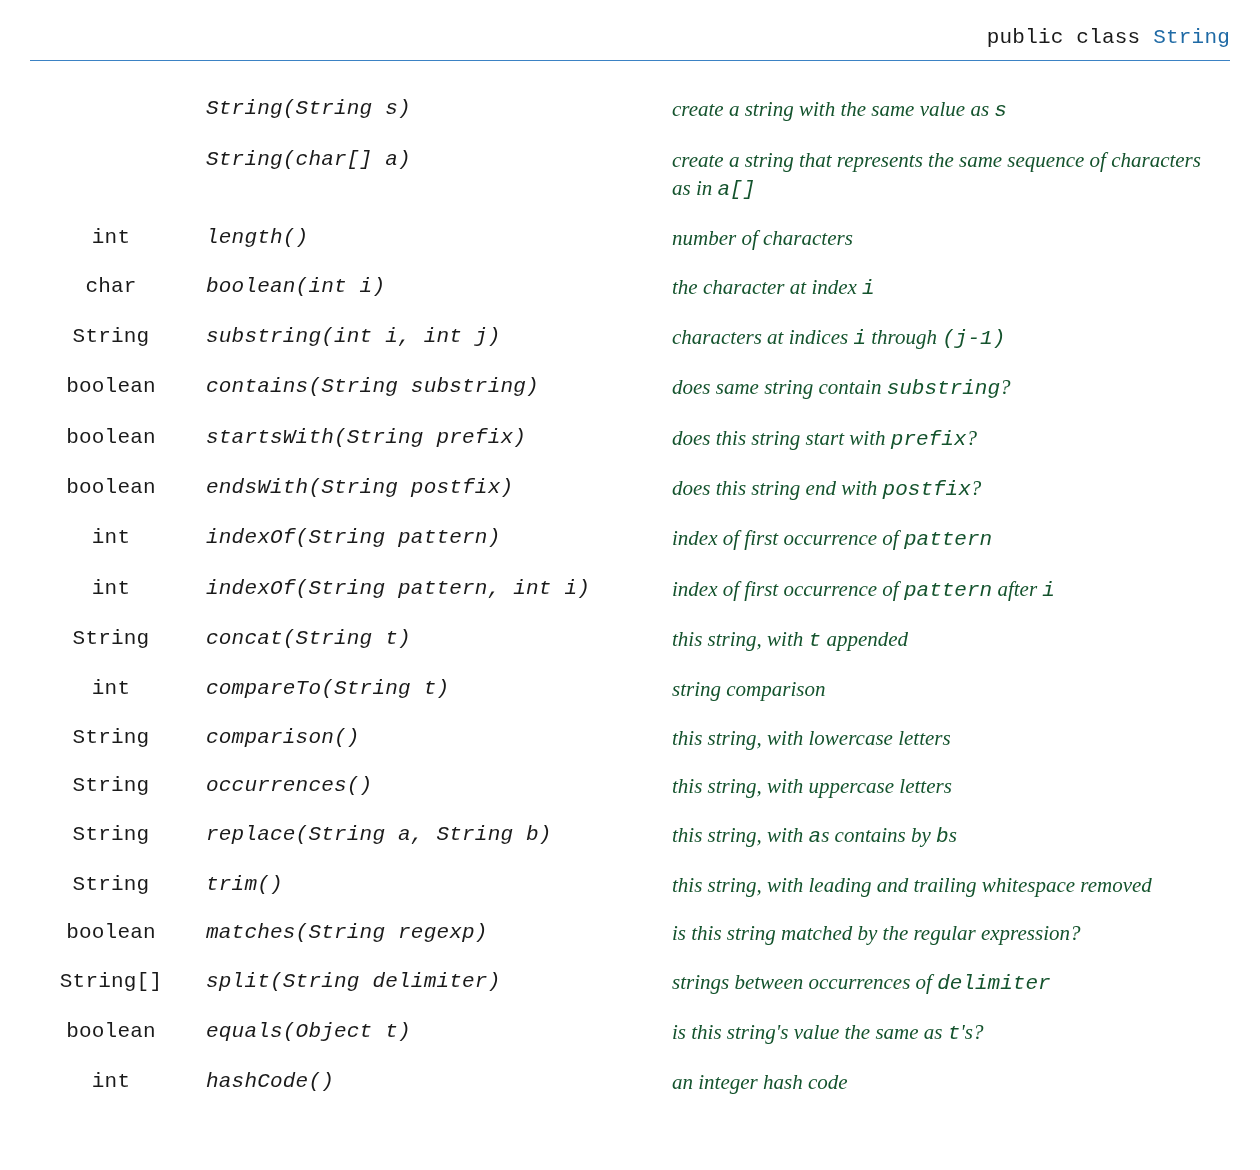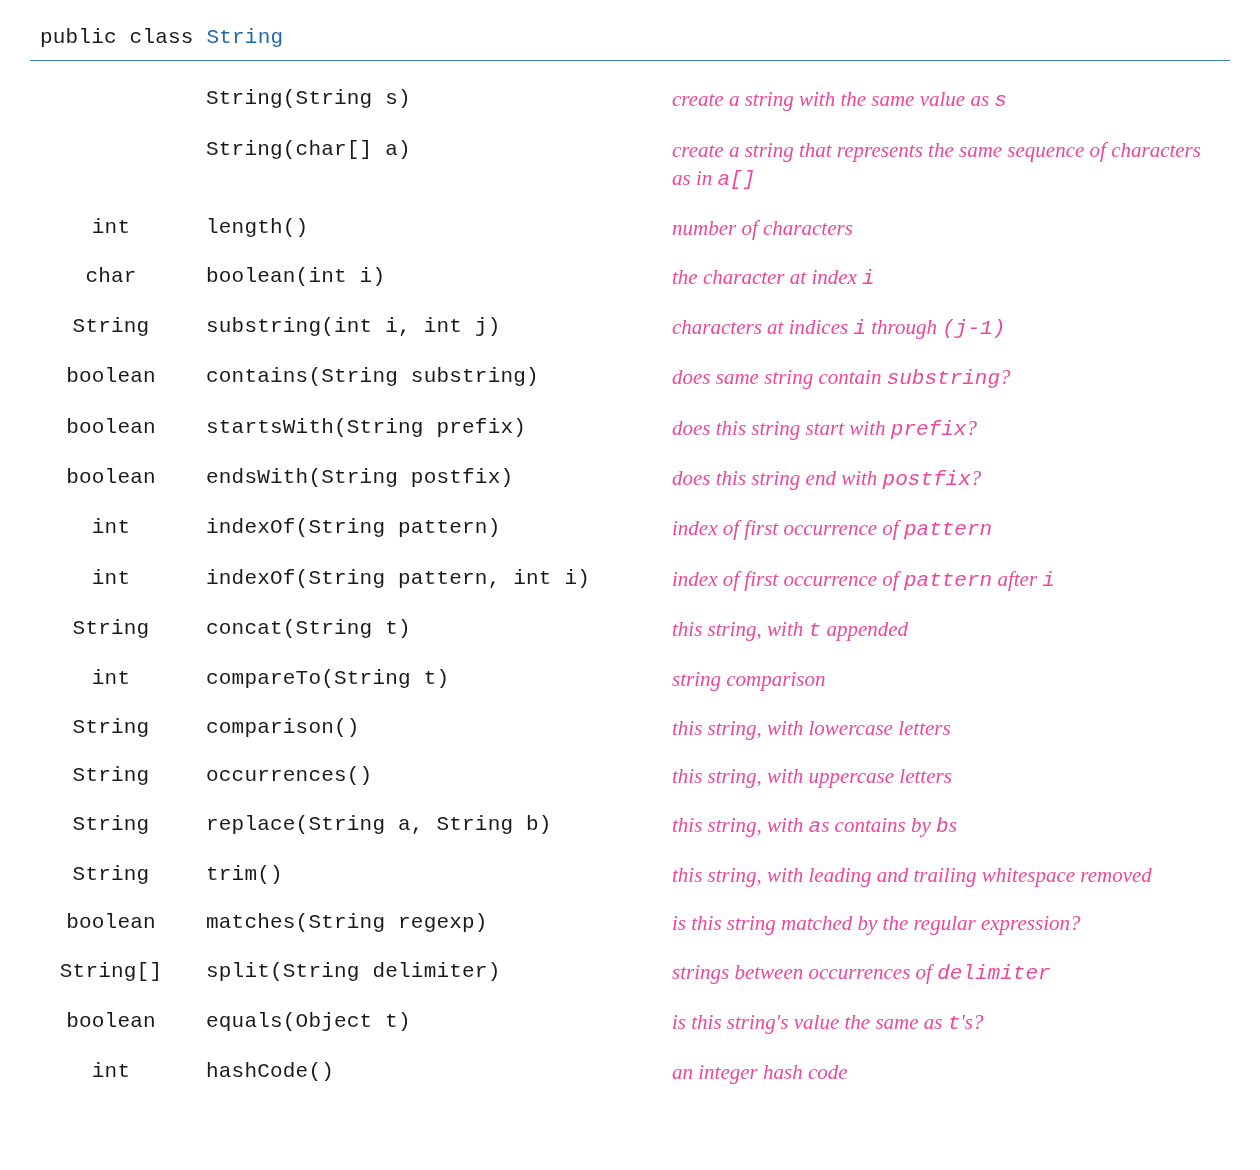--- a/index.html
+++ b/index.html
@@ -10,44 +10,46 @@
     line-height: 1.35;
   }
   .mono {
     font-family: "Lucida Console", "Courier New", monospace;
     letter-spacing: 0.2px;
     color: #1a1a1a;
   }
   .serif {
     font-family: "Georgia", "Times New Roman", serif;
     font-style: italic;
-    color: #ec4899;
+    color: #14532d;
   }
   .header {
     padding: 4px 0 8px 10px;
     border-bottom: 1px solid #3b82c4;
-    margin-bottom: 14px;
+    margin-bottom: 24px;
+    text-align: right;
   }
   .header .kw { color: #1a1a1a; }
   .header .cls { color: #1f6aa5; }
   table {
     border-collapse: collapse;
     width: 100%;
   }
   td { vertical-align: top; padding: 10px 6px; }
   td.ret {
     width: 150px;
     text-align: center;
     white-space: nowrap;
     padding-right: 14px;
   }
   td.sig {
     width: 440px;
     white-space: nowrap;
     padding-right: 20px;
+    font-style: italic;
   }
   td.desc {
     line-height: 1.35;
   }
   .code-frag {
     font-family: "Lucida Console", "Courier New", monospace;
     font-style: italic;
   }
 </style>
 </head>

